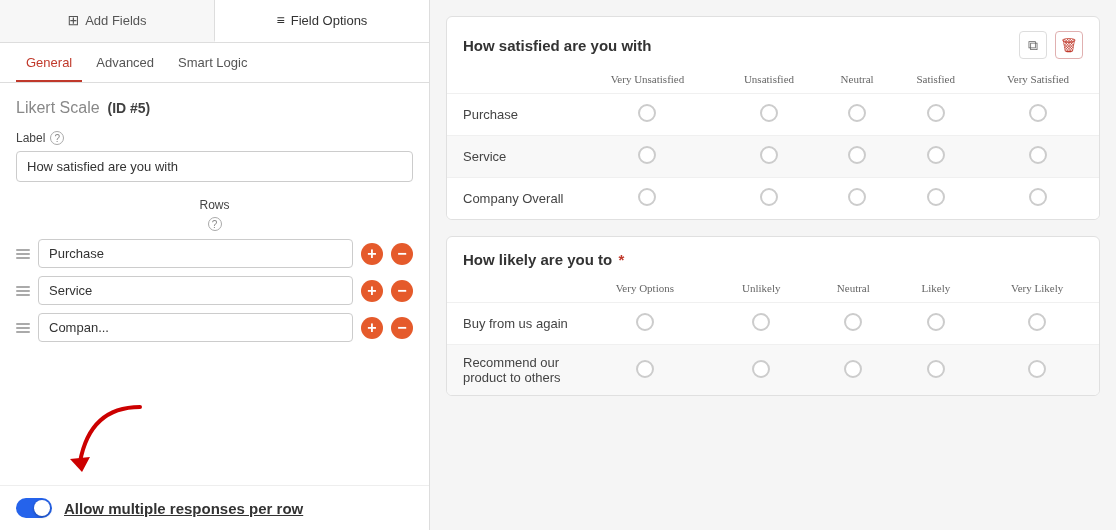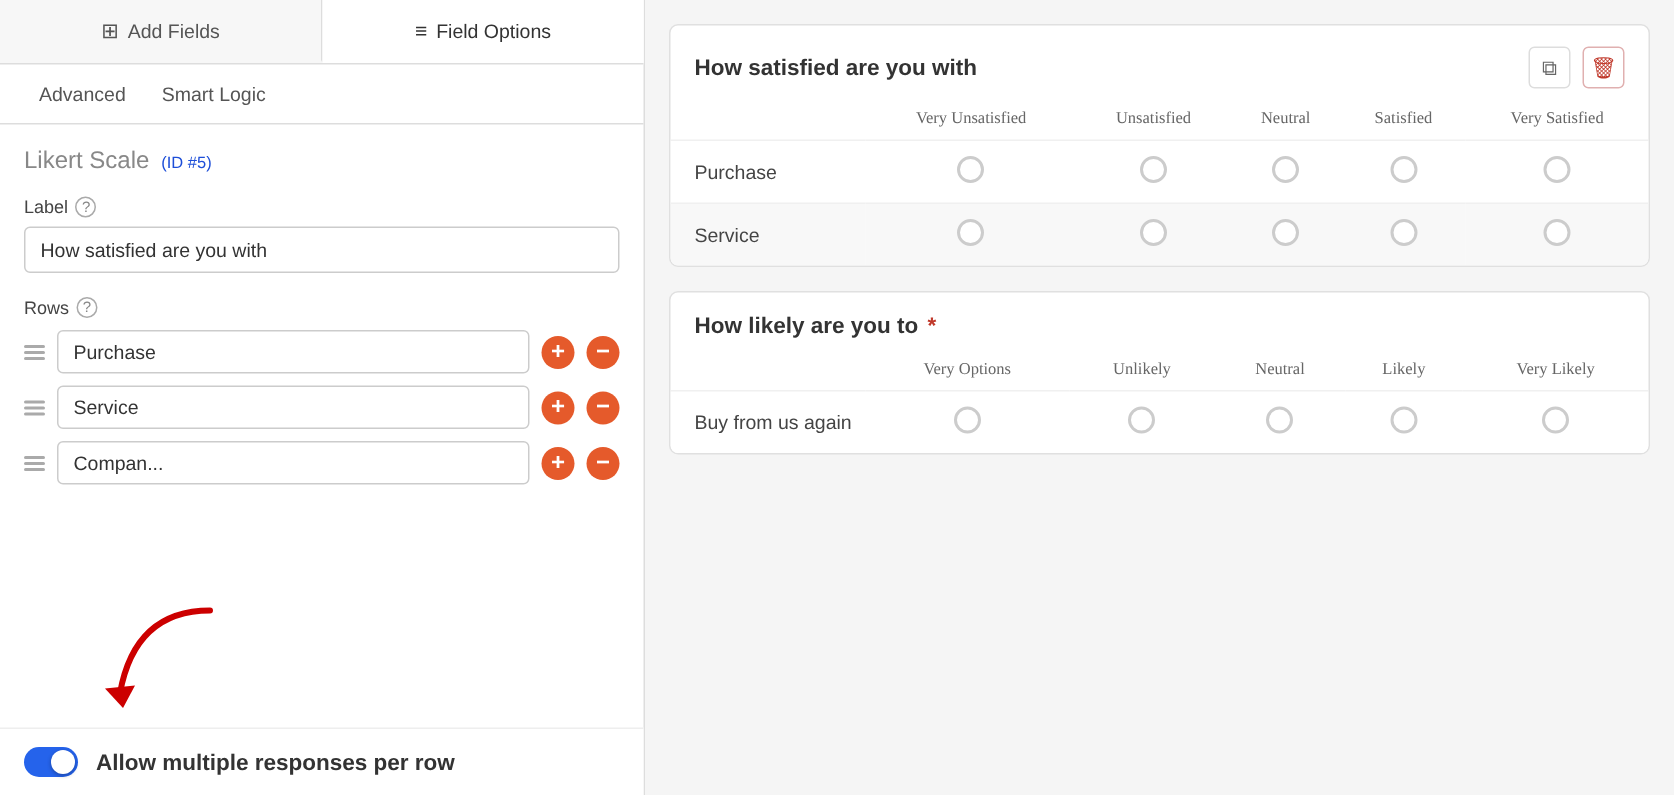--- a/index.html
+++ b/index.html
@@ -123,20 +123,21 @@
     }
 
     .rows-label {
       display: flex;
       align-items: center;
       gap: 5px;
       font-size: 12px;
       color: #444;
       font-weight: 500;
       margin-bottom: 8px;
+      flex-direction: column;
     }
 
     .row-item {
       display: flex;
       align-items: center;
       gap: 8px;
       margin-bottom: 8px;
     }
     .drag-handle {
       color: #aaa;
@@ -232,20 +233,21 @@
       height: 16px;
       background: #fff;
       border-radius: 50%;
       box-shadow: 0 1px 3px rgba(0,0,0,0.3);
     }
 
     .bottom-label {
       font-size: 15px;
       font-weight: 600;
       color: #333;
+      text-decoration: underline;
     }
 
     
     .arrow-annotation {
       position: absolute;
       bottom: 50px;
       left: 60px;
       pointer-events: none;
     }
     .arrow-svg {
@@ -359,33 +361,36 @@
       <span style="font-size:14px;">⊞</span>
       <span>Add Fields</span>
     </div>
     <div class="tab-btn active">
       <span style="font-size:14px;">≡</span>
       <span>Field Options</span>
     </div>
   </div>
 
   <div class="sub-tabs">
+    <div class="sub-tab active">
+      <span>General</span>
+    </div>
     <div class="sub-tab">
       <span>Advanced</span>
     </div>
     <div class="sub-tab">
       <span>Smart Logic</span>
     </div>
   </div>
 
   <div class="panel-body">
 
     <div class="field-title">
       <span>Likert Scale</span>
-      <span style="color:#1d4ed8;font-weight:400;font-size:11px;margin-left:4px;">(ID #5)</span>
+      <span style="color:#404040;font-weight:700;font-size:14px;margin-left:4px;">(ID #5)</span>
     </div>
 
     
     <div class="label-row">
       <span>Label</span>
       <span class="help-icon">?</span>
     </div>
     <input class="text-input" type="text" value="How satisfied are you with" style="">
 
     
@@ -484,20 +489,28 @@
           <td><span class="radio-circle"></span></td>
         </tr>
         <tr>
           <td>Service</td>
           <td><span class="radio-circle"></span></td>
           <td><span class="radio-circle"></span></td>
           <td><span class="radio-circle"></span></td>
           <td><span class="radio-circle"></span></td>
           <td><span class="radio-circle"></span></td>
         </tr>
+        <tr>
+          <td>Company Overall</td>
+          <td><span class="radio-circle"></span></td>
+          <td><span class="radio-circle"></span></td>
+          <td><span class="radio-circle"></span></td>
+          <td><span class="radio-circle"></span></td>
+          <td><span class="radio-circle"></span></td>
+        </tr>
       </tbody>
     </table>
   </div>
 
   <div class="likert-card">
     <div class="card-header">
       <span class="card-title">
         <span>How likely are you to</span>
         <span class="required-star">*</span>
       </span>
@@ -515,17 +528,25 @@
       </thead>
       <tbody>
         <tr>
           <td>Buy from us again</td>
           <td><span class="radio-circle"></span></td>
           <td><span class="radio-circle"></span></td>
           <td><span class="radio-circle"></span></td>
           <td><span class="radio-circle"></span></td>
           <td><span class="radio-circle"></span></td>
         </tr>
+        <tr>
+          <td>Recommend our product to others</td>
+          <td><span class="radio-circle"></span></td>
+          <td><span class="radio-circle"></span></td>
+          <td><span class="radio-circle"></span></td>
+          <td><span class="radio-circle"></span></td>
+          <td><span class="radio-circle"></span></td>
+        </tr>
       </tbody>
     </table>
   </div>
 
 </div>
 
 </body></html>

